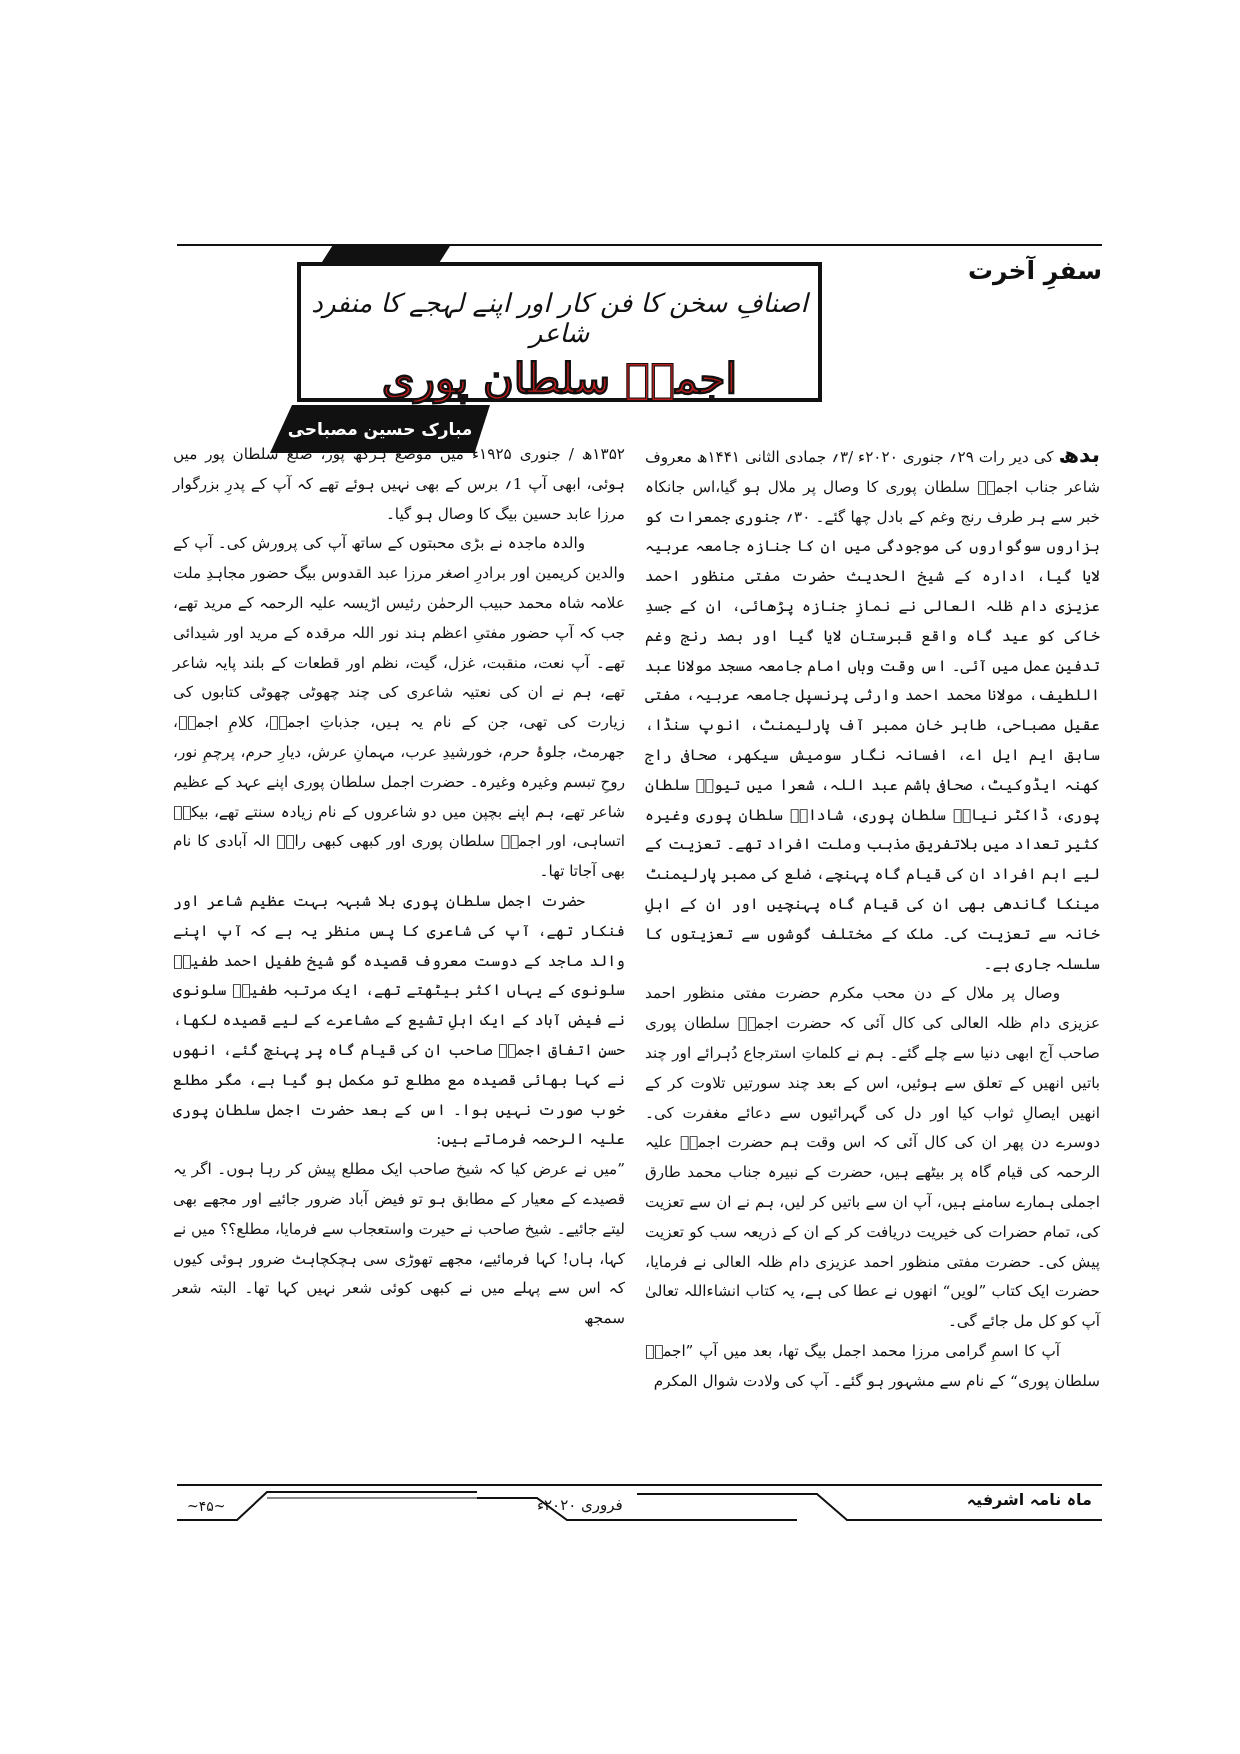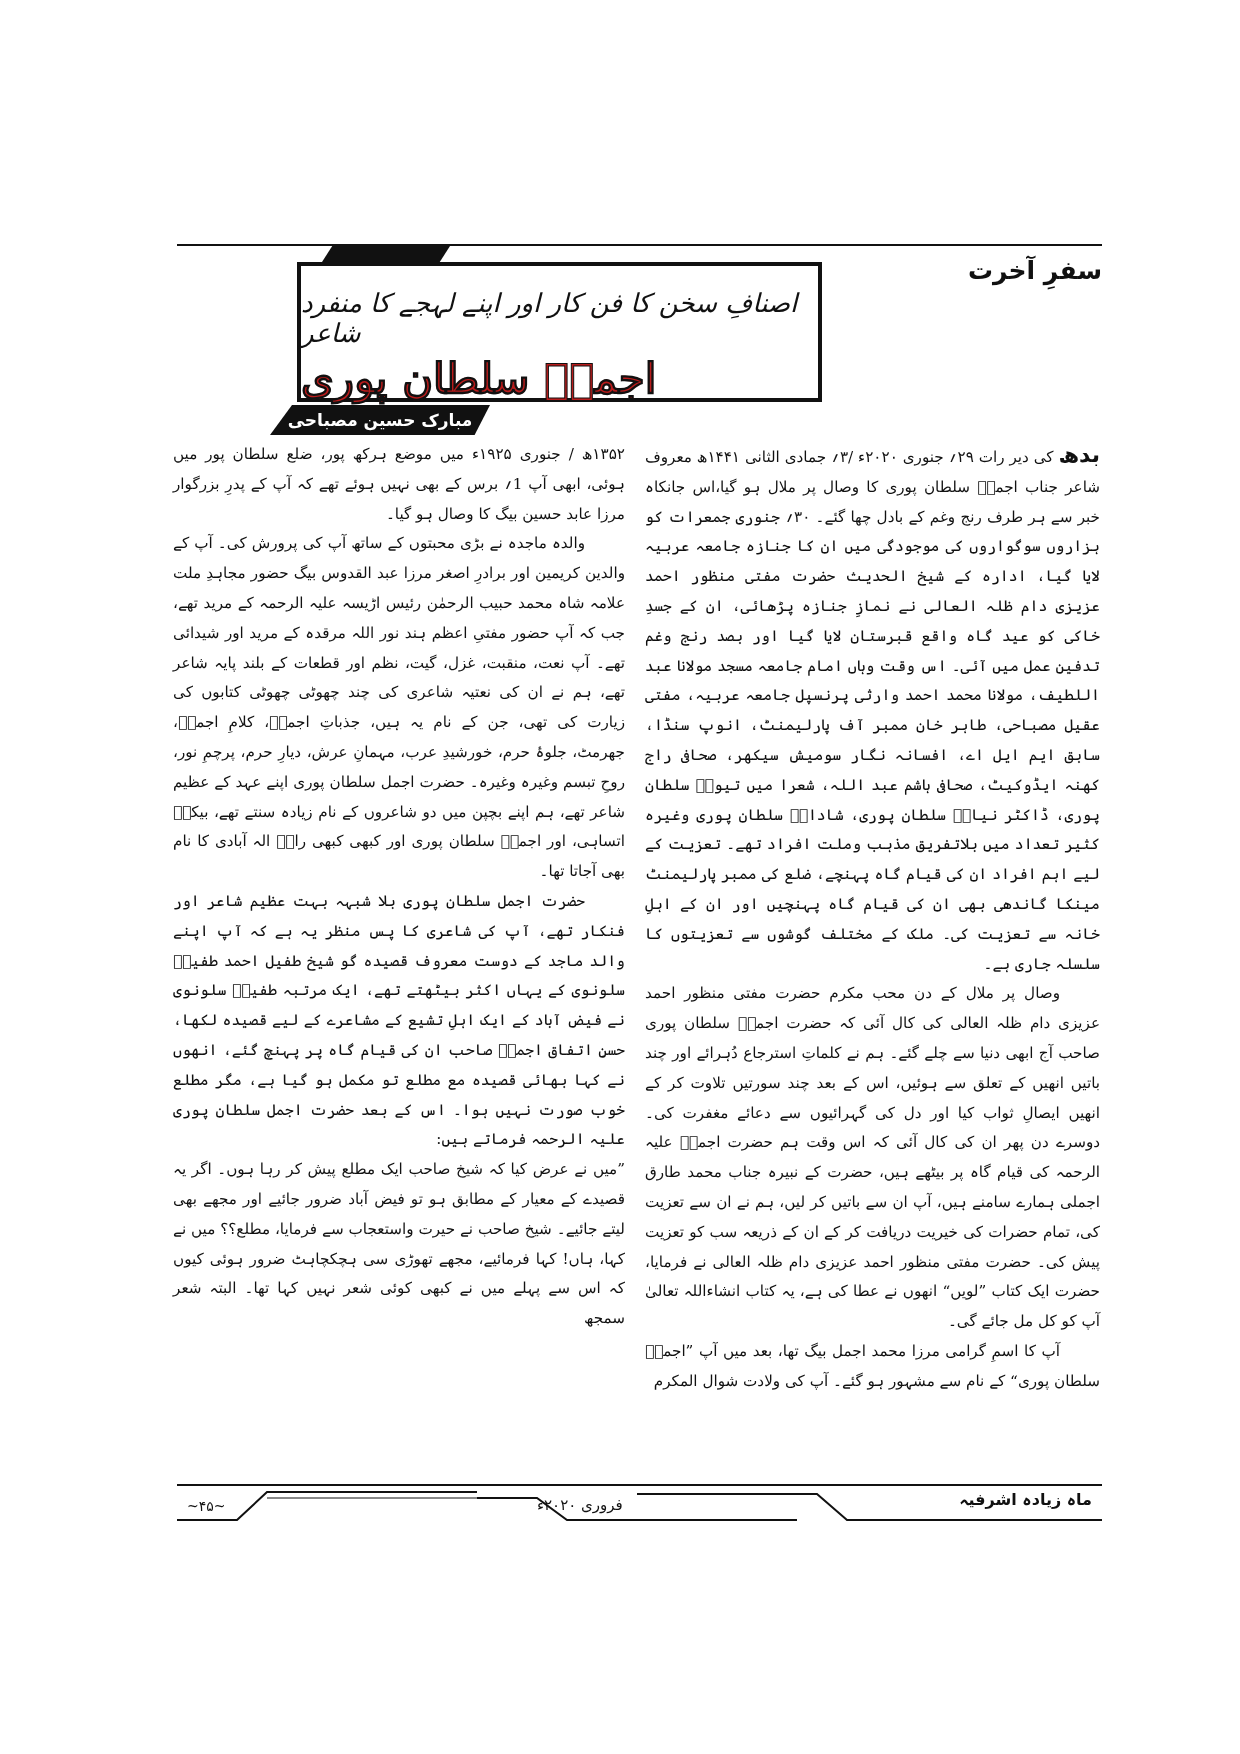--- a/index.html
+++ b/index.html
@@ -1,23 +1,23 @@
 <!DOCTYPE html>
 <html><head>
   <meta charset="utf-8">
   <style>
     html, body { margin:0; padding:0; background:#ffffff; }
     body { width:1240px; height:1754px; position:relative; overflow:hidden; font-family:"DejaVu Sans", sans-serif; color:#111; }
     .top-rule { position:absolute; left:177px; top:244px; width:925px; height:2px; background:#111; }
     .tab-shape { position:absolute; left:322px; top:246px; width:128px; height:16px; background:#111; clip-path:polygon(8% 0,100% 0,92% 100%,0 100%); }
     .section-label { position:absolute; right:138px; top:256px; font-weight:bold; font-size:25px; direction:rtl;text-align:right; }
-    .title-box { position:absolute; left:297px; top:262px; width:525px; height:140px; border:4px solid #111; box-sizing:border-box; background:#fff; text-align:left; direction:rtl; }
+    .title-box { position:absolute; left:297px; top:262px; width:525px; height:140px; border:4px solid #111; box-sizing:border-box; background:#fff; text-align:center; direction:rtl; }
     .subtitle { margin-top:22px; font-family:"DejaVu Serif", serif; font-size:26px; font-style:italic; }
     .main-title { margin-top:6px; font-family:"DejaVu Serif", serif; font-size:42px; font-weight:bold; letter-spacing:2px; -webkit-text-stroke:1px #111; color:#b91c1c; }
-    .byline { position:absolute; left:270px; top:405px; width:220px; height:30px; background:#111; color:#fff; clip-path:polygon(10% 0,100% 0,93% 100%,0 100%); display:flex; align-items:center; justify-content:center; font-weight:bold; font-size:17px; direction:rtl; }
+    .byline { position:absolute; left:270px; top:405px; width:220px; height:48px; background:#111; color:#fff; clip-path:polygon(10% 0,100% 0,93% 100%,0 100%); display:flex; align-items:center; justify-content:center; font-weight:bold; font-size:17px; direction:rtl; }
     .col { position:absolute; top:440px; direction:rtl; text-align:justify; font-family:"DejaVu Serif", serif; font-size:15.2px; line-height:29.8px; }
     .col-right { left:645px; width:455px; }
     .col-left { left:173px; width:452px; }
     .col p { margin:0; }
     .indent { text-indent:40px; }
     .lead { font-family:"DejaVu Sans", sans-serif; font-weight:bold; font-size:22px;margin-top:44px; }
     .bottom-rule { position:absolute; left:177px; top:1484px; width:925px; height:2px; background:#111; }
     .footer { position:absolute; left:177px; top:1488px; width:925px; height:36px; }
     .footer svg { position:absolute; left:0; top:0; }
     .footer-mag { position:absolute; right:10px; top:2px; font-weight:bold; font-size:16px; direction:rtl; }
@@ -52,16 +52,16 @@
 </div>
 
 <div class="bottom-rule"></div>
 <div class="footer">
   <svg width="925" height="36">
     <polyline points="0,32 60,32 90,4 300,4" fill="none" stroke="#111" stroke-width="2"></polyline>
     <polyline points="90,10 300,10" fill="none" stroke="#111" stroke-width="1"></polyline>
     <polyline points="300,10 360,10 390,32 620,32" fill="none" stroke="#111" stroke-width="2"></polyline>
     <polyline points="460,6 640,6 670,32 925,32" fill="none" stroke="#111" stroke-width="2"></polyline>
   </svg>
-  <div class="footer-mag">ماہ زیادہ اشرفیہ</div>
+  <div class="footer-mag">ماہ نامہ اشرفیہ</div>
   <div class="footer-date">فروری ۲۰۲۰ء</div>
   <div class="footer-page">~۴۵~</div>
 </div>
 
 </body></html>

